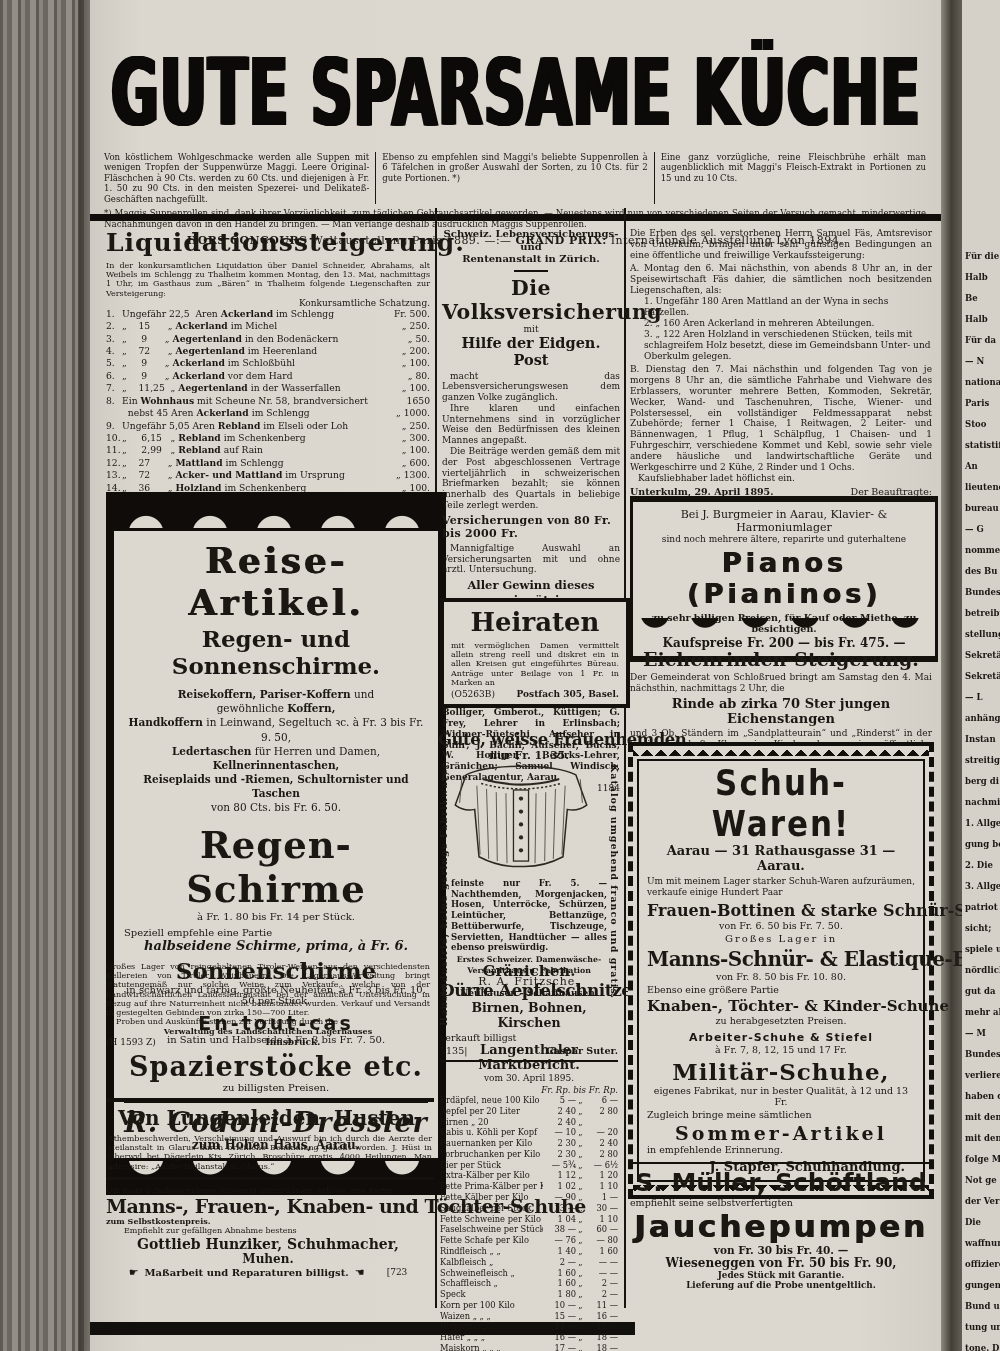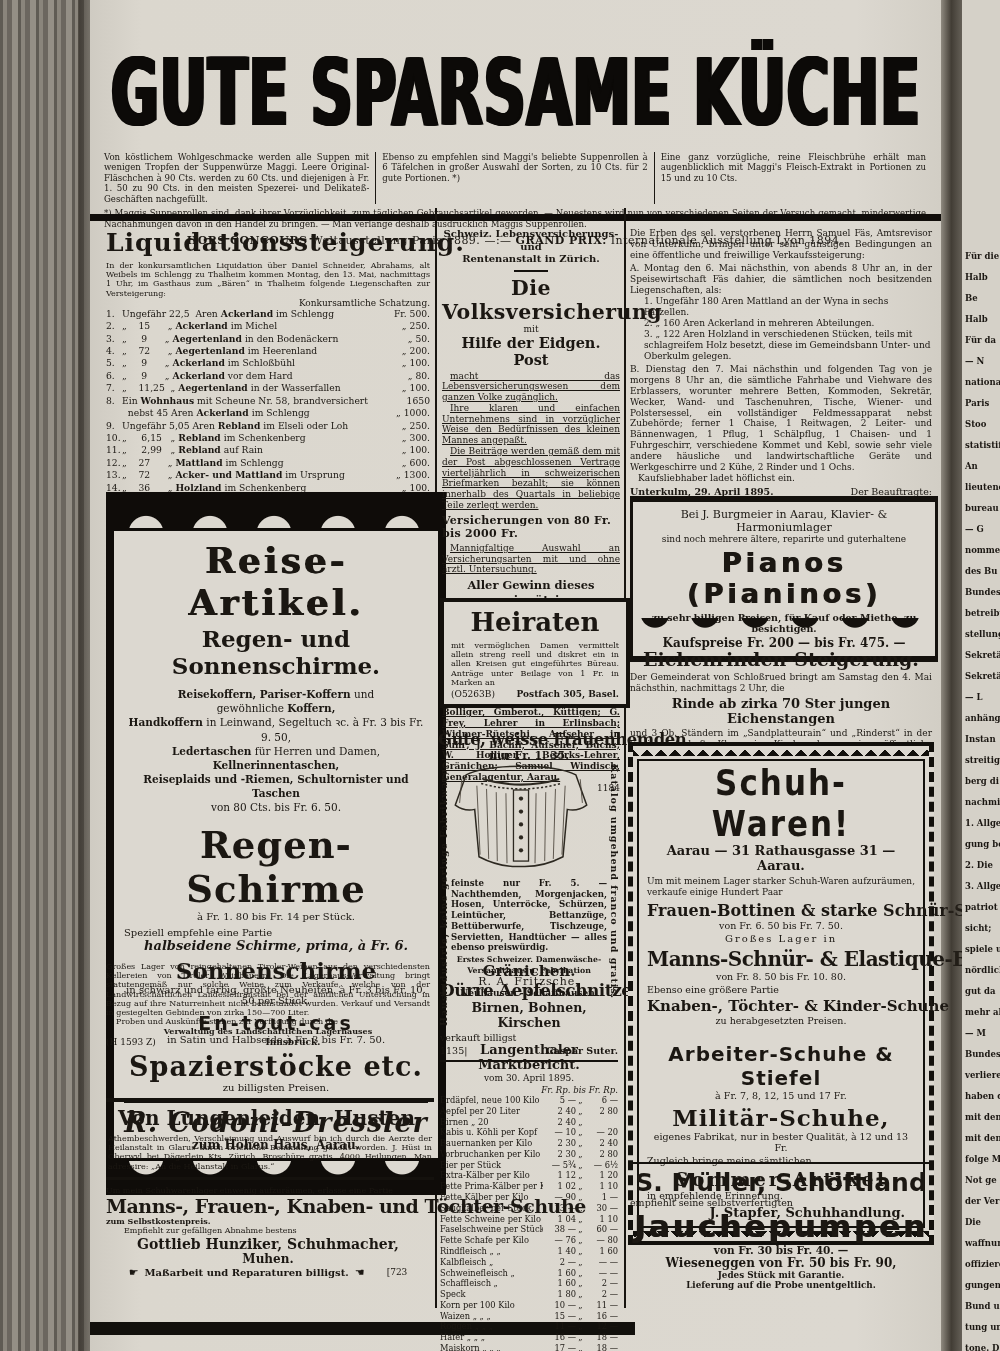--- a/index.html
+++ b/index.html
@@ -85,21 +85,21 @@
   .lungen{border-top:4px solid #14110d;border-bottom:3px solid #14110d;padding:4px 2px 6px;}
   .lungen-title{font-size:20px;font-weight:bold;text-align:center;margin-bottom:4px;}
   .schuhlager-title{font-size:19px;font-weight:bold;text-align:center;white-space:nowrap;letter-spacing:-.5px;}
   .bottombar{position:absolute;left:0;top:1322px;width:545px;height:13px;background:#12100c;}
   
   .vers-pre{font-size:10px;font-weight:bold;text-align:center;line-height:1.25;}
   .mini-rule{width:34px;height:2px;background:#14110d;margin:4px auto;}
   .vers-h1{font-size:20.5px;font-weight:bold;text-align:center;letter-spacing:.5px;}
   .vers-mit{font-size:9px;text-align:center;}
   .vers-h2{font-size:14.5px;font-weight:bold;text-align:center;margin-bottom:3px;}
-  .vers-p{font-size:9px;line-height:1.2;text-align:justify;text-indent:8px;text-decoration:underline;}
+  .vers-p{font-size:9px;line-height:1.2;text-align:justify;text-indent:8px;}
   .vers-h3{font-size:11px;font-weight:bold;margin:3px 0;letter-spacing:.3px;}
   .vers-h4{font-size:11.5px;font-weight:bold;text-align:center;line-height:1.25;margin:3px 0;}
   .vers-ref{text-align:right;font-size:9px;}
   .heiraten{border:4px solid #14110d;padding:5px 7px;background:#dcd8d0;}
   .heiraten-title{font-size:26px;font-weight:bold;text-align:center;margin-bottom:4px;}
   .hemden-h1{font-size:16.5px;font-weight:bold;text-align:center;white-space:nowrap;letter-spacing:-.5px;}
   .hemden-h2{font-size:11px;font-weight:bold;text-align:center;}
   .hemden-body{display:flex;margin-top:2px;}
   .vert{writing-mode:vertical-rl;font-size:9.5px;font-weight:bold;letter-spacing:1px;white-space:nowrap;}
   .vert.flip{transform:rotate(180deg);}
@@ -146,21 +146,21 @@
   .sw-inner{border:2px solid #12100c;margin:3px 4px;padding:6px 8px;}
   .sw-title{font-size:31px;font-weight:bold;text-align:center;letter-spacing:2px;font-family:"DejaVu Sans","Liberation Sans",sans-serif;transform:scaleY(1.15);}
   .sw-addr{font-size:13px;font-weight:bold;text-align:center;margin-top:4px;}
   .sw-p{font-size:9px;line-height:1.2;text-align:justify;margin-top:3px;}
   .sw-h1{font-size:16px;font-weight:bold;text-align:center;margin-top:3px;white-space:nowrap;}
   .sw-s{font-size:9.5px;text-align:center;}
   .sw-sp{font-size:10px;text-align:center;letter-spacing:2px;margin-top:2px;}
   .sw-h2{font-size:20px;font-weight:bold;text-align:center;white-space:nowrap;letter-spacing:-.5px;margin-top:3px;}
   .sw-l{font-size:9.5px;margin-top:2px;}
   .sw-h3{font-size:15px;font-weight:bold;text-align:center;margin-top:2px;white-space:nowrap;}
-  .sw-h4{font-size:20px;font-weight:bold;text-align:center;letter-spacing:1px;margin-top:16px;font-family:"DejaVu Sans","Liberation Sans",sans-serif;}
+  .sw-h4{font-size:11px;font-weight:bold;text-align:center;letter-spacing:1px;margin-top:5px;font-family:"DejaVu Sans","Liberation Sans",sans-serif;}
   .sw-h5{font-size:23px;font-weight:bold;text-align:center;letter-spacing:1px;margin-top:3px;}
   .sw-h6{font-size:19px;font-weight:bold;text-align:center;letter-spacing:3px;margin-top:2px;}
   .sw-sig{font-size:13px;font-weight:bold;text-align:right;margin-top:4px;padding-right:10px;}
   .waelty-title{font-size:25px;font-weight:bold;text-align:center;font-family:"DejaVu Sans","Liberation Sans",sans-serif;}
   .waelty-l1{font-size:9.5px;}
   .waelty-h{font-family:"DejaVu Sans","Liberation Sans",sans-serif;font-size:31px;font-weight:bold;text-align:center;letter-spacing:3px;text-shadow:1px 0 currentColor;}
   .waelty-s{font-size:10.5px;font-weight:bold;text-align:center;}
   .waelty-s2{font-size:12px;text-align:center;}
   .waelty-s3{font-size:8.8px;text-align:center;}
   .hr-thin{height:2px;background:#14110d;margin:4px 0;}

